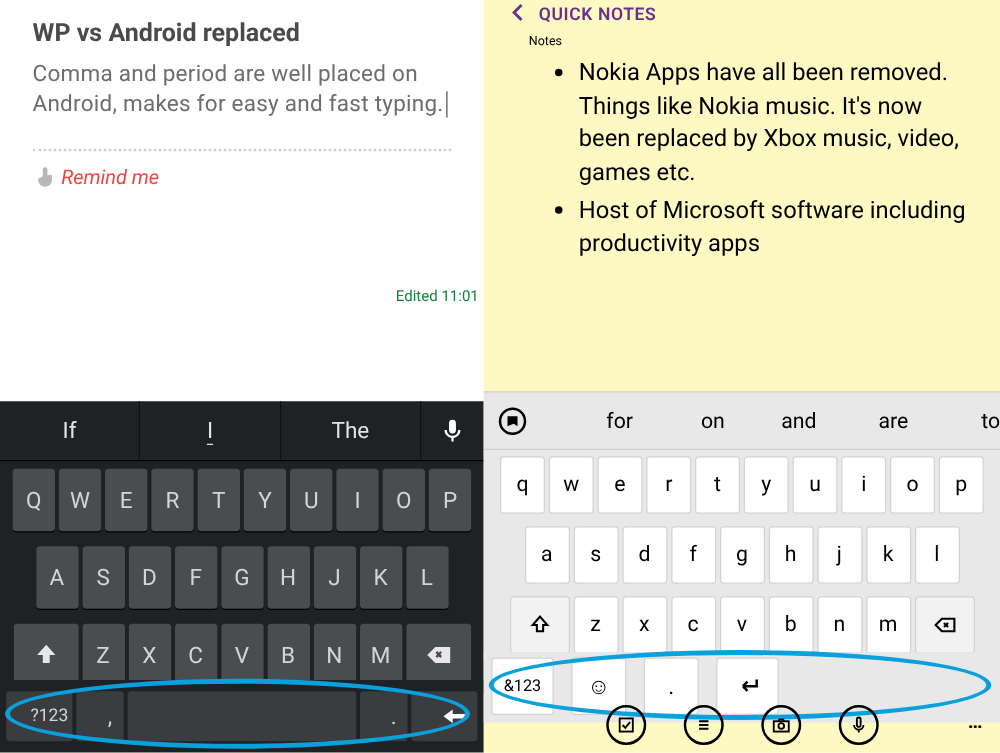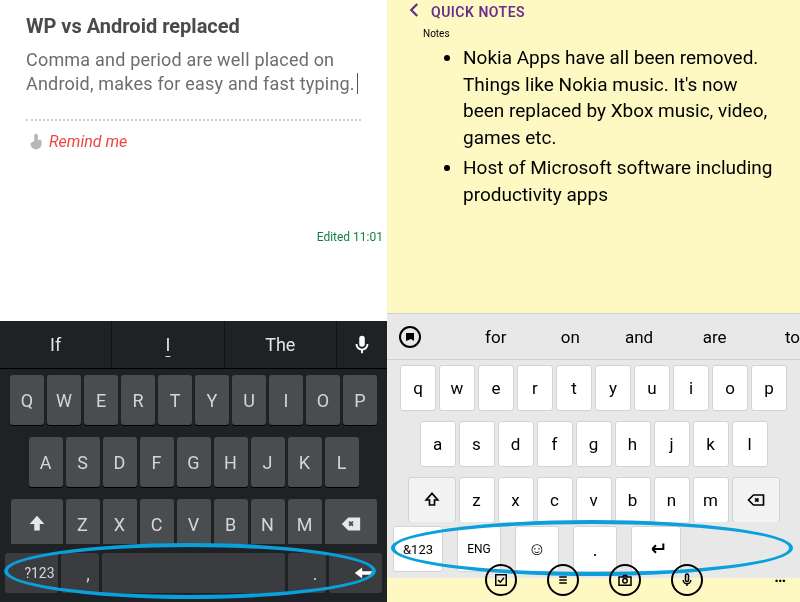--- a/index.html
+++ b/index.html
@@ -246,21 +246,20 @@
           <svg viewBox="0 0 24 24">
               <path d="M21 6H9l-6 6 6 6h12z"></path>
               <path d="M11 10l4 4m0-4l-4 4"></path>
             </svg>
         </div>
       </div>
     </div>
 
     <div class="wbottom">
       <div class="wbtm w-sym">&amp;123</div>
-      <div class="wbtm w-lang">ENG</div>
       <div class="wbtm w-emoji">☺</div>
       <div class="wbtm w-period">.</div>
       <div class="wbtm w-enter">
         <svg viewBox="0 0 24 24">
             <path d="M20 6v6H8m0 0l4-4m-4 4l4 4"></path>
           </svg>
       </div>
     </div>
     <div class="oval-right"></div>
 

